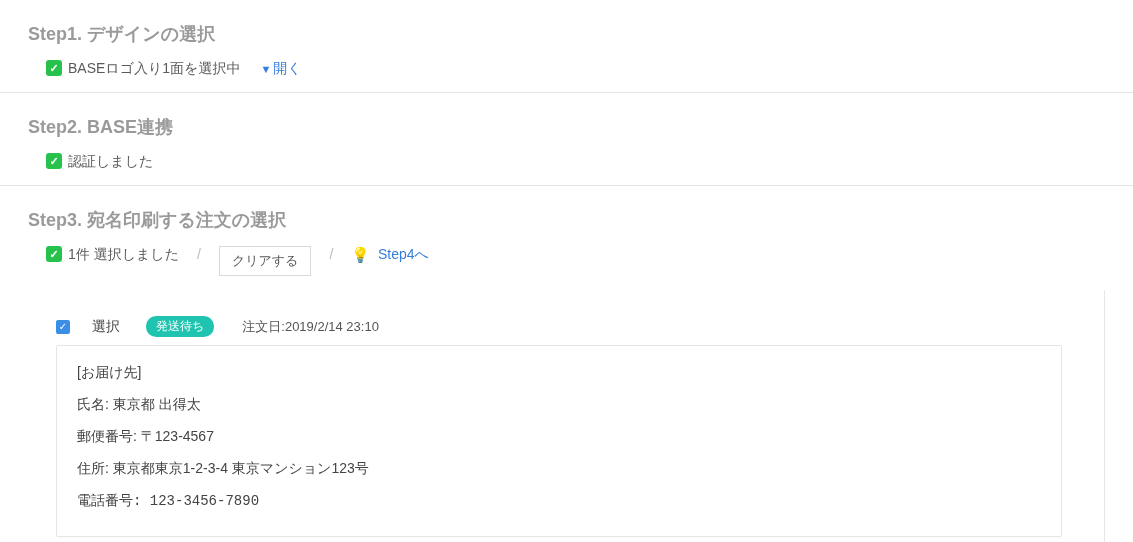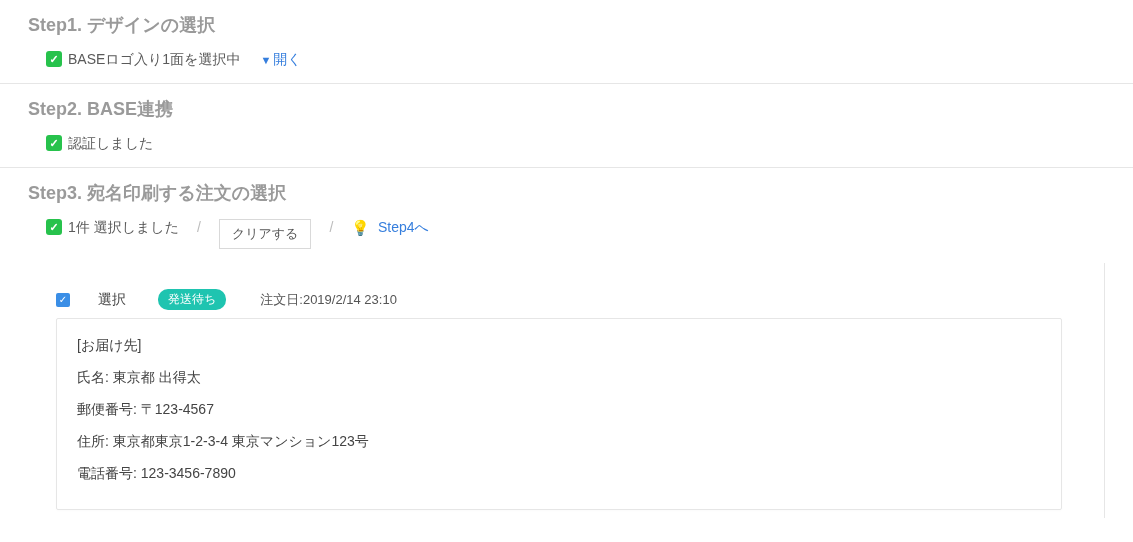--- a/index.html
+++ b/index.html
@@ -14,21 +14,21 @@
   .section {
     padding: 8px 28px 14px 28px;
     border-bottom: 1px solid #e6e6e6;
   }
   .section.noborder { border-bottom: none; }
   .step-title {
     font-size: 18px;
     font-weight: 600;
     color: #9a9a9a;
     margin-bottom: 14px;
-    margin-top: 5px;
+    margin-top: 14px;
   }
   .status-line {
     display: flex;
     gap: 6px;
     padding-left: 18px;
   }
   .check-icon {
     display: inline-flex;
     align-items: center;
     justify-content: center;
@@ -75,21 +75,21 @@
   .step4-link { color: #357edd; cursor: pointer; font-size: 14px; }
   .order-area {
     padding: 26px 42px 8px 42px;
     border-right: 1px solid #e6e6e6;
     margin-left: 14px;
     margin-right: 28px;
   }
   .order-header {
     display: flex;
     align-items: center;
-    gap: 28px;
+    gap: 22px;
     margin-bottom: 8px;
   }
   .checkbox {
     width: 14px;
     height: 14px;
     background: #3a8ee6;
     border-radius: 2px;
     display: inline-flex;
     align-items: center;
     justify-content: center;
@@ -110,21 +110,21 @@
   }
   .order-date { color: #555; font-size: 13px; margin-left: 6px; }
   .card {
     background: #fff;
     border: 1px solid #e6e6e6;
     border-radius: 2px;
     padding: 18px 20px;
     box-shadow: 0 1px 2px rgba(0,0,0,0.02);
   }
   .card p { color: #444; font-size: 14px; margin-bottom: 14px; }
-  .card p:last-child { margin-bottom: 8px; }
+  .card p:last-child { margin-bottom: 8px; font-family: Liberation Mono, monospace; }
 </style>
 </head>
 <body>
 
 <div class="section">
   <h2 class="step-title">Step1. デザインの選択</h2>
   <div class="status-line">
     <span class="check-icon"></span>
     <span class="status-text">BASEロゴ入り1面を選択中</span>
     <span class="open-link">

